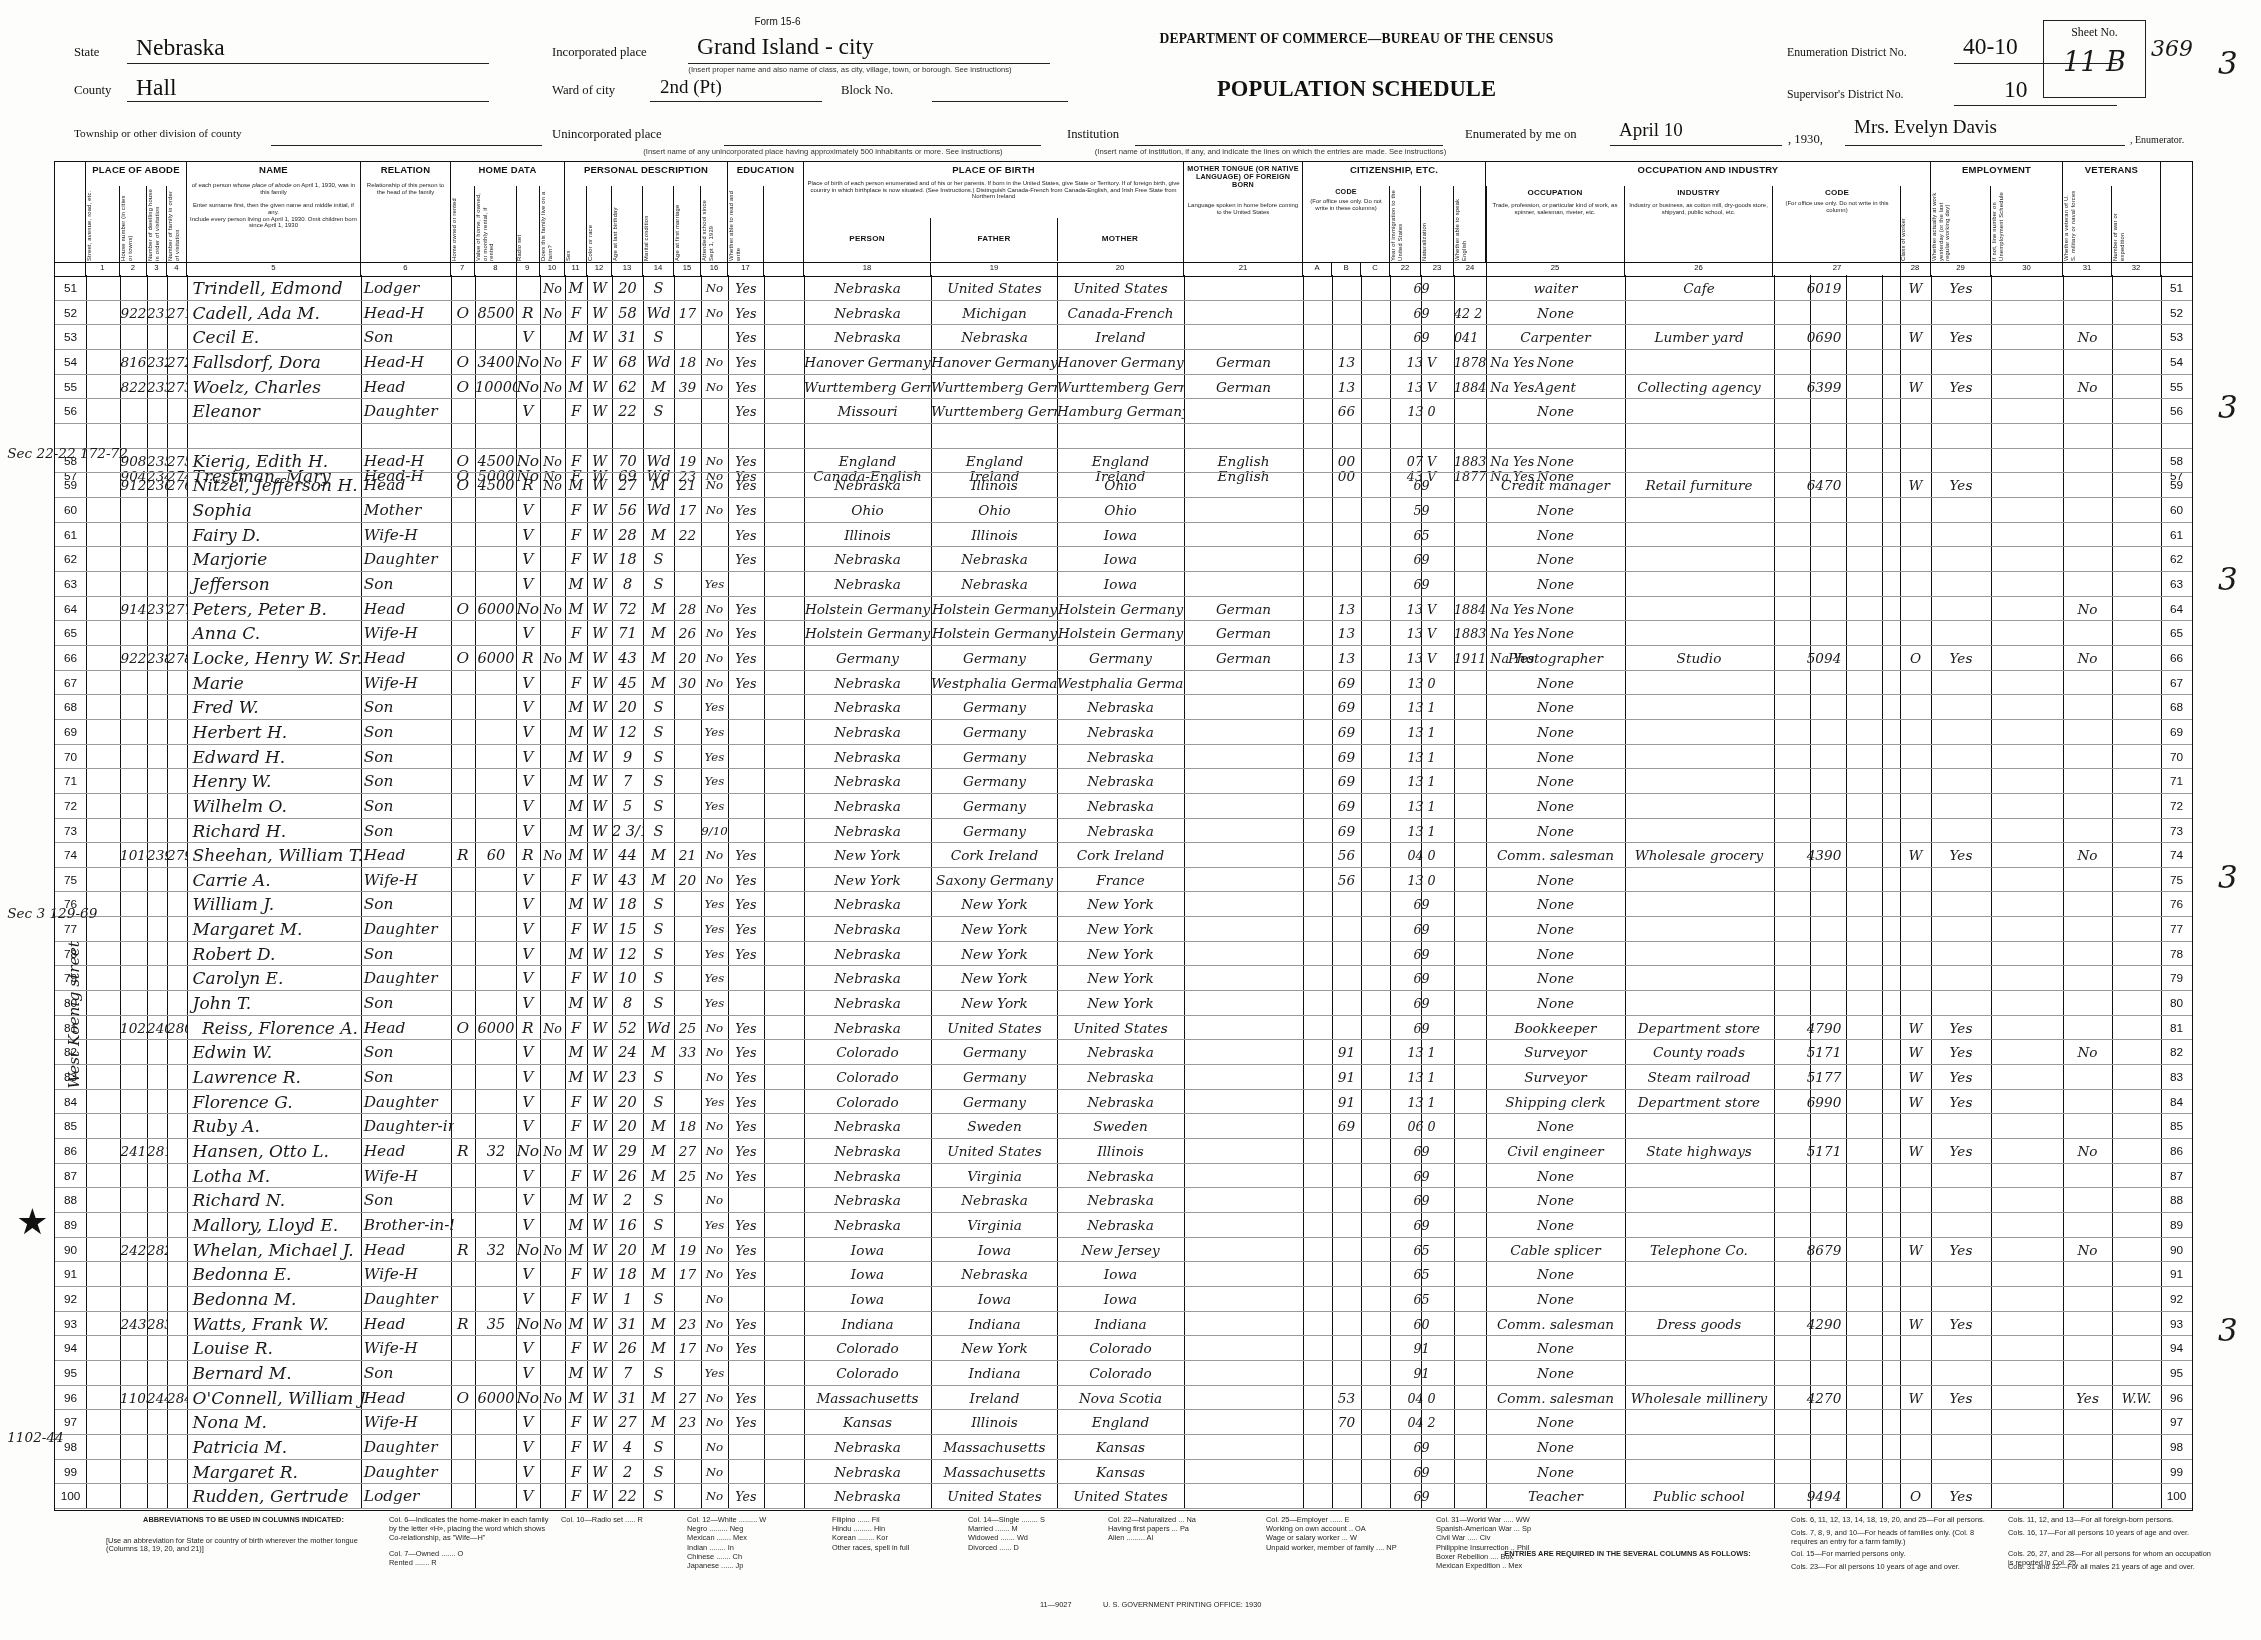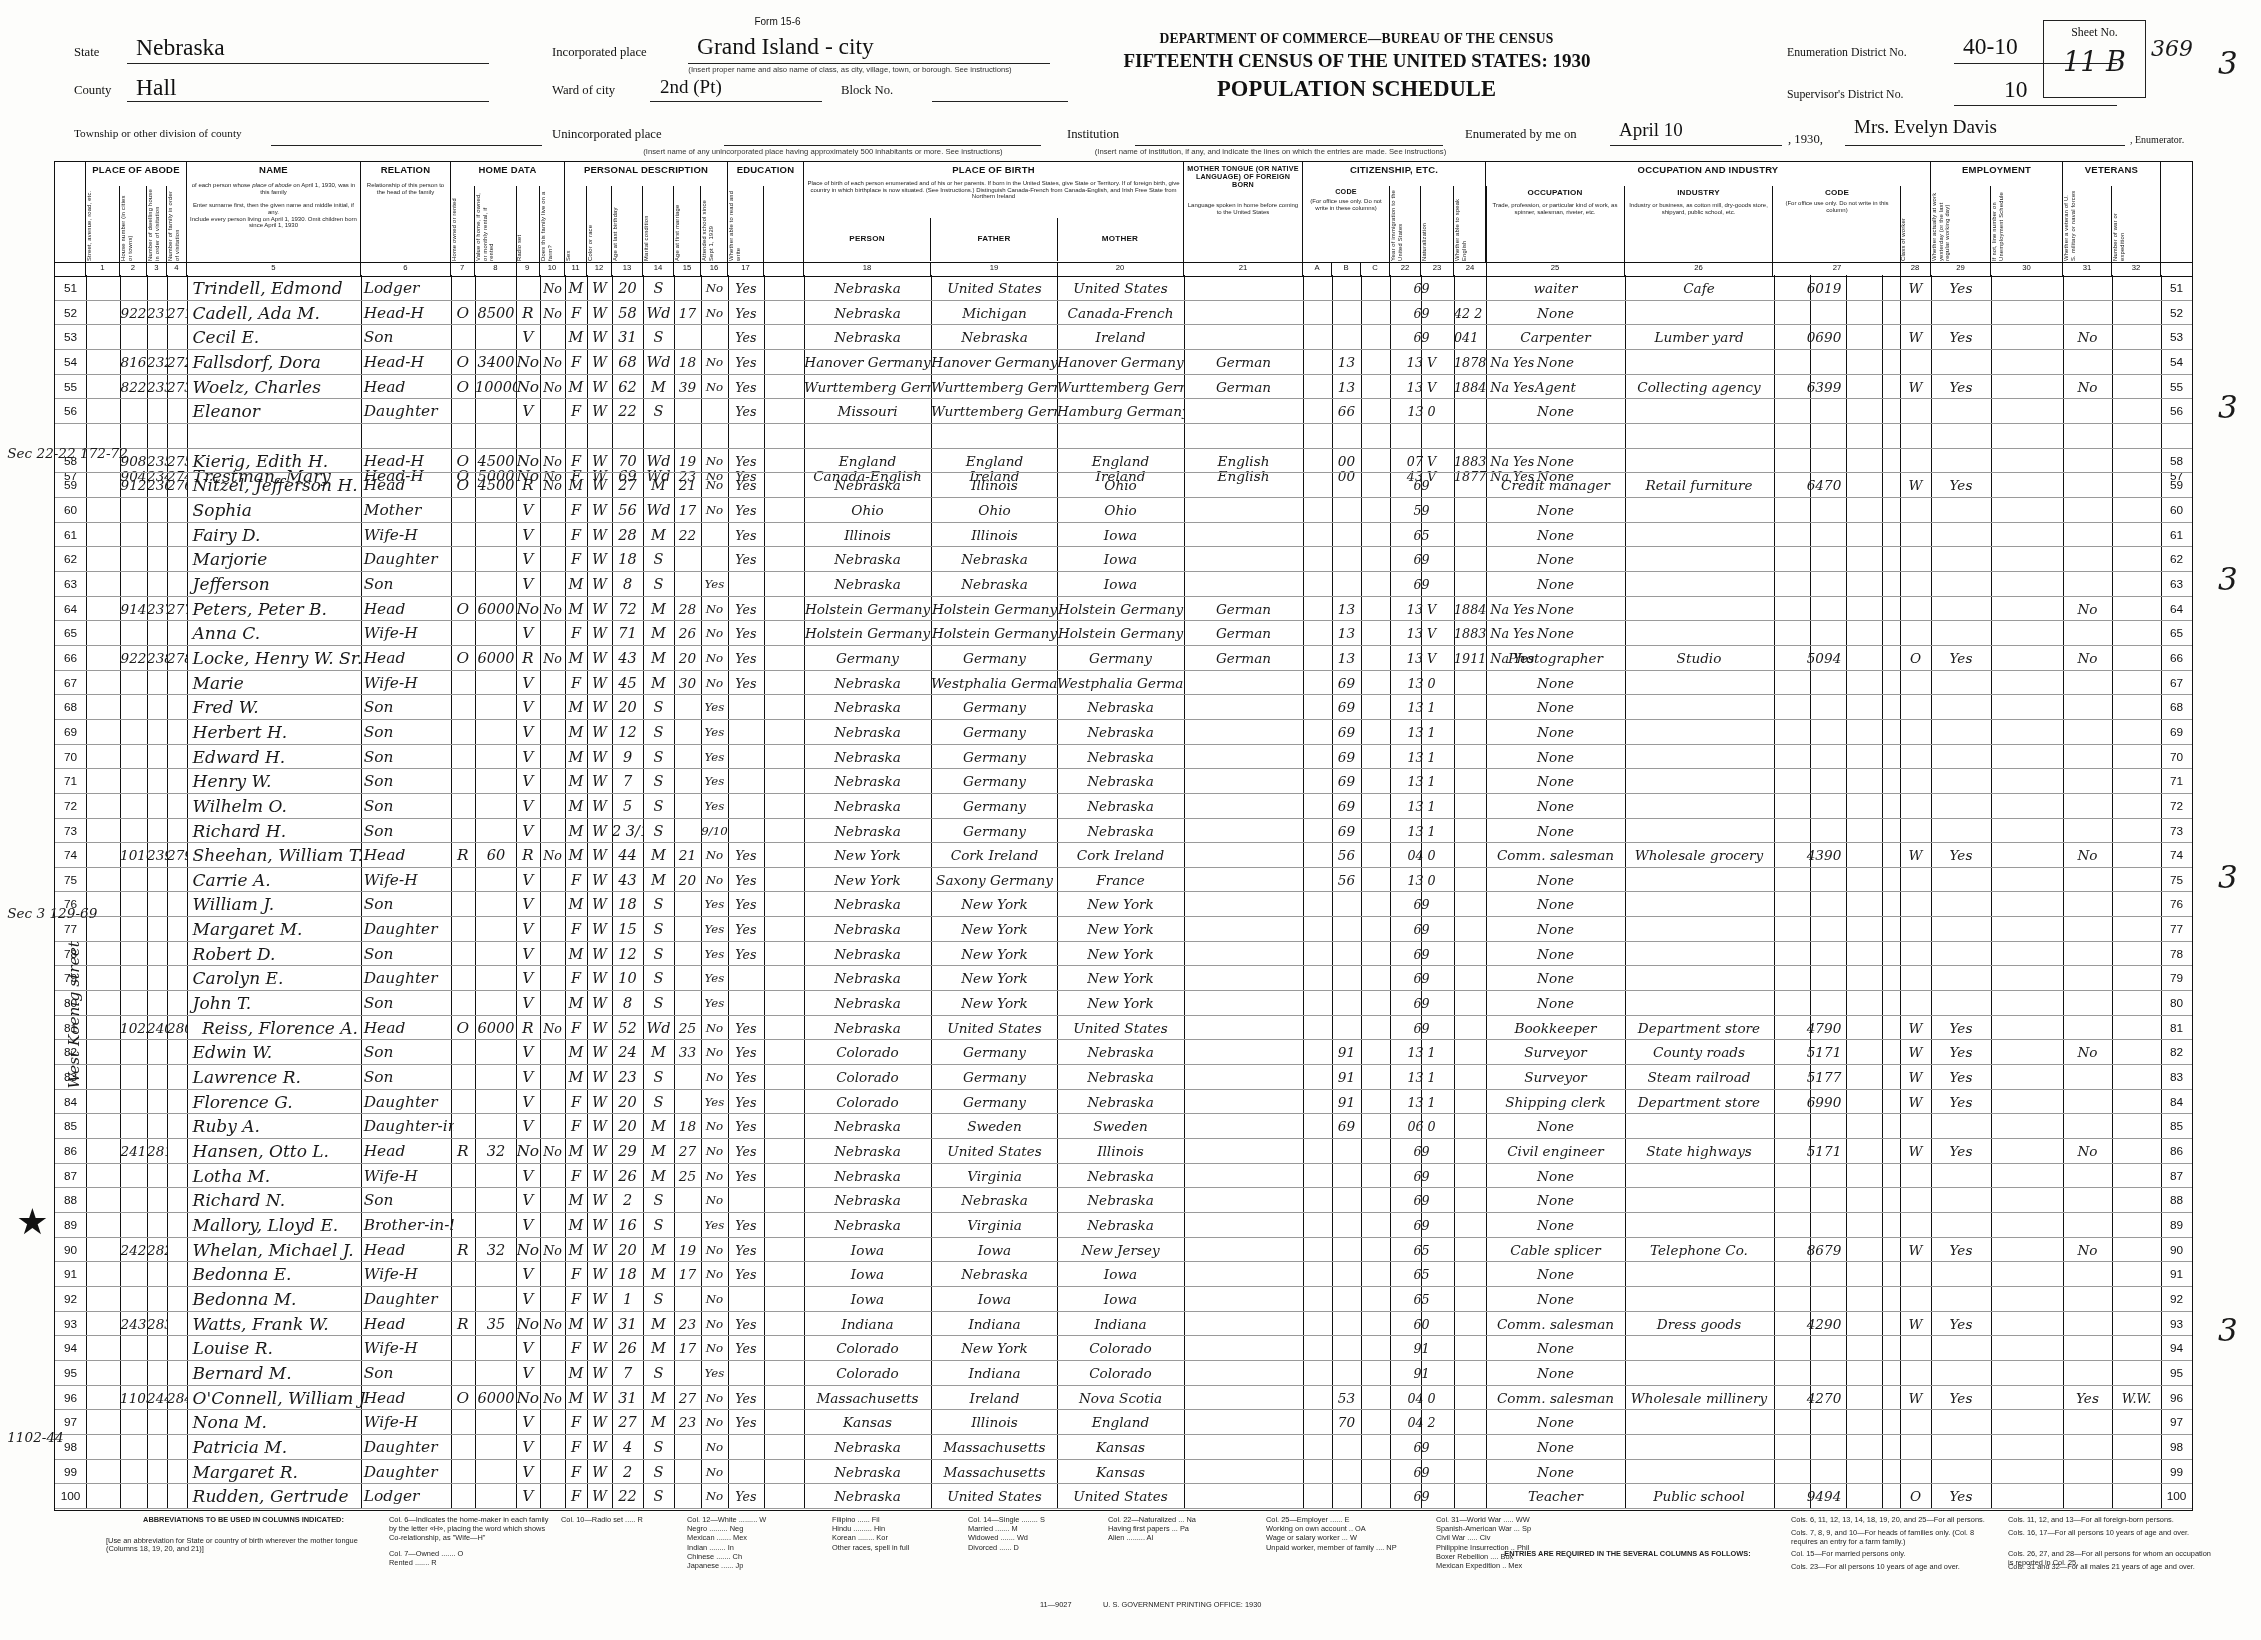--- a/index.html
+++ b/index.html
@@ -53,21 +53,20 @@
   .sidemark{position:absolute;font-size:23.5px;}
 </style>
 </head>
 <body>
 
 <div class="sheet">
 
   <div class="topbar">
     <div class="formno">Form 15-6</div>
     <div class="dept">DEPARTMENT OF COMMERCE—BUREAU OF THE CENSUS</div>
-    <div class="fifteenth">FIFTEENTH CENSUS OF THE UNITED STATES: 1930</div>
     <div class="popsched">POPULATION SCHEDULE</div>
   </div>
 
   <div class="lbl" style="left:74px;top:45px;">State</div>
   <div class="rule" style="left:127px;top:63px;width:362px;"></div>
   <div class="hwv" style="left:136px;top:34px;">Nebraska</div>
 
   <div class="lbl" style="left:74px;top:83px;">County</div>
   <div class="rule" style="left:127px;top:101px;width:362px;"></div>
   <div class="hwv" style="left:136px;top:74px;">Hall</div>

